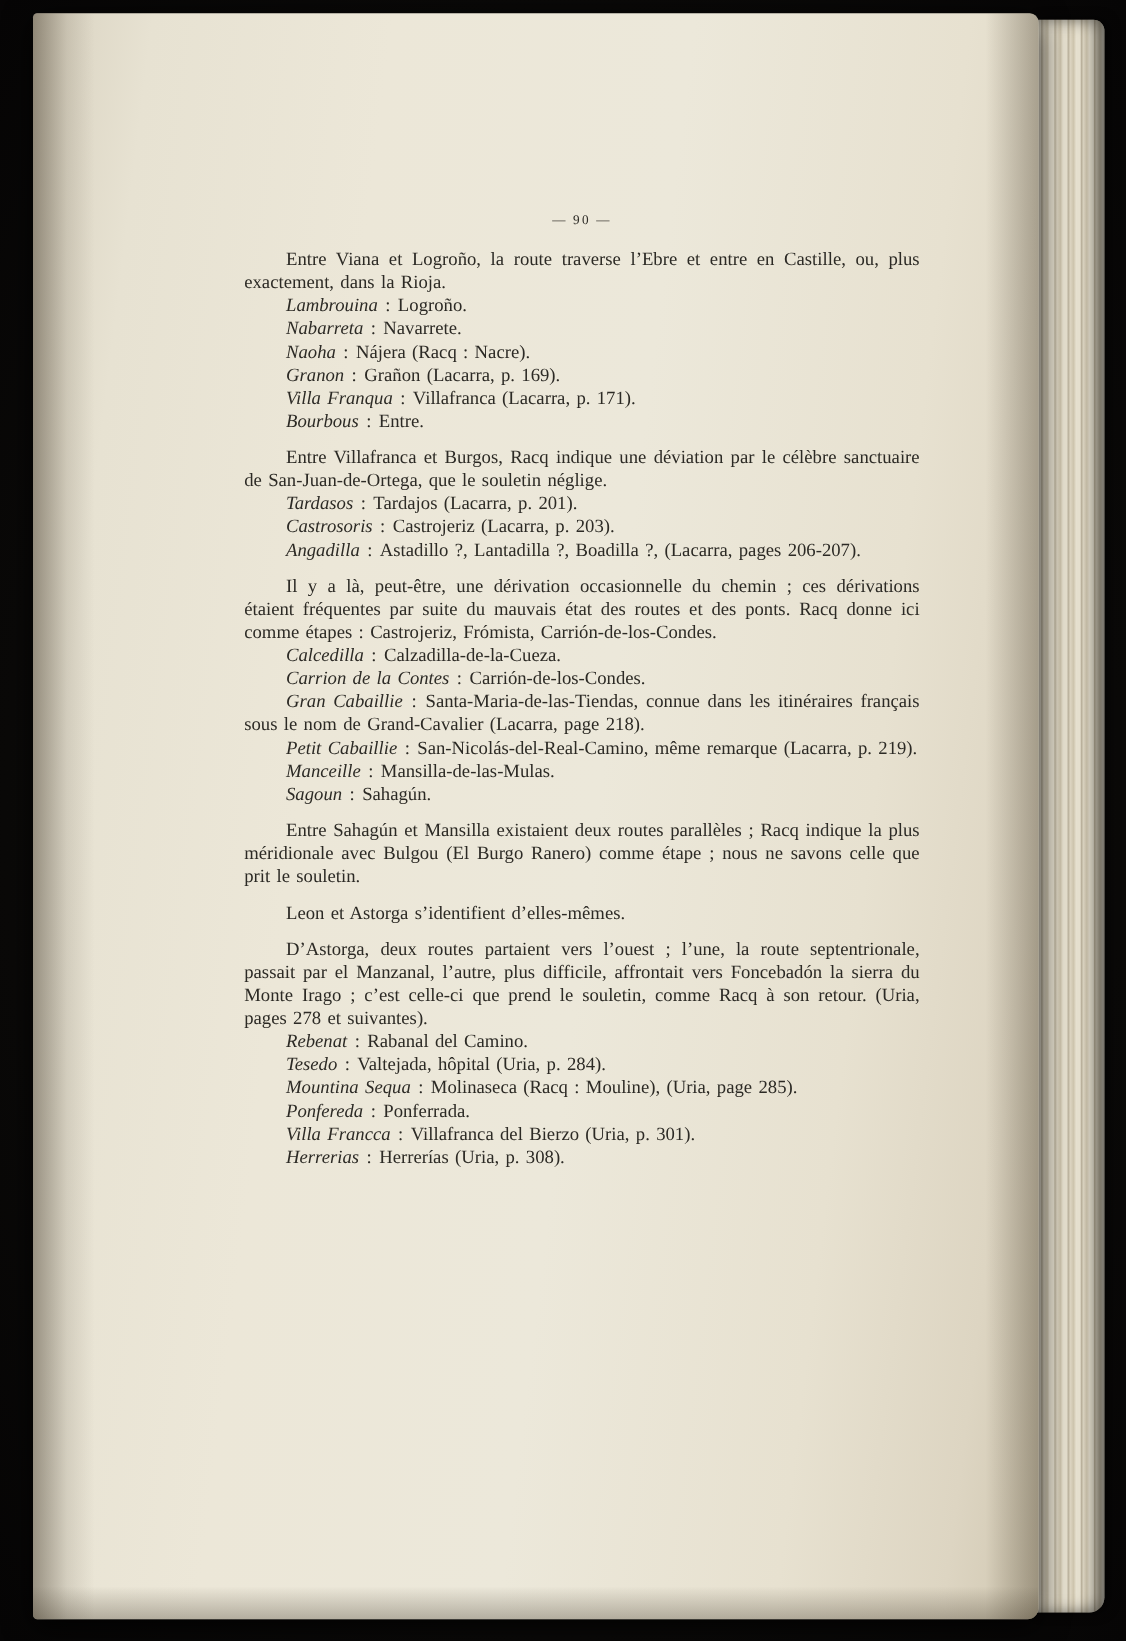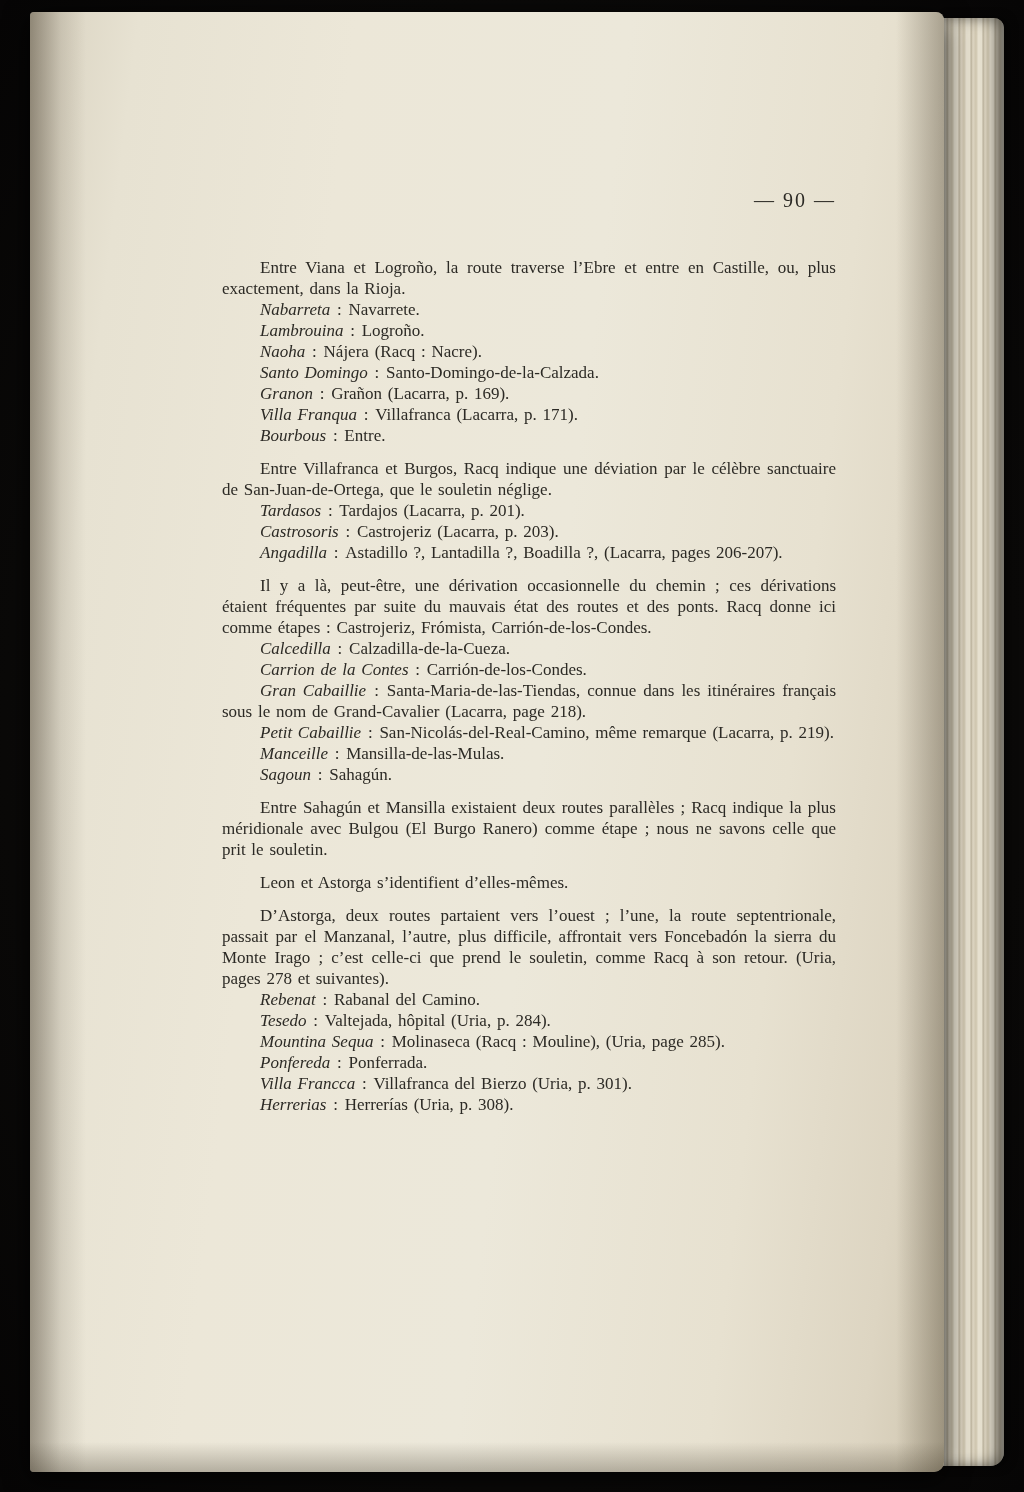--- a/index.html
+++ b/index.html
@@ -85,24 +85,24 @@
     top: 178px;
     width: 614px;
     color: #2c2a25;
     font-size: 17px;
     line-height: 21px;
     text-align: justify;
   }
 
   .page-number {
     display: block;
-    text-align: right;
-    margin-bottom: 46px;
+    text-align: center;
+    margin-bottom: 14px;
     letter-spacing: 2px;
-    font-size: 20px;
+    font-size: 12px;
   }
 
   .text-block p {
     text-indent: 38px;
     word-spacing: 1.5px;
   }
 
   .text-block p.para { margin-top: 12px; }
   .text-block p.para:first-of-type { margin-top: 0; }
   .text-block p.entry { margin-top: 0; }
@@ -118,24 +118,23 @@
 
   <div class="page">
     <div class="gutter-shadow"></div>
     <div class="fore-edge-shadow"></div>
     <div class="bottom-shadow"></div>
 
     <div class="text-block">
       <span class="page-number">— 90 —</span>
 
     <p class="para">Entre Viana et Logroño, la route traverse l’Ebre et entre en Castille, ou, plus exactement, dans la Rioja.</p>
+        <p class="entry"><i>Lambrouina</i><span class="sep"> : </span><span>Logroño.</span></p>
         <p class="entry"><i>Nabarreta</i><span class="sep"> : </span><span>Navarrete.</span></p>
-        <p class="entry"><i>Lambrouina</i><span class="sep"> : </span><span>Logroño.</span></p>
         <p class="entry"><i>Naoha</i><span class="sep"> : </span><span>Nájera (Racq : Nacre).</span></p>
-        <p class="entry"><i>Santo Domingo</i><span class="sep"> : </span><span>Santo-Domingo-de-la-Calzada.</span></p>
         <p class="entry"><i>Granon</i><span class="sep"> : </span><span>Grañon (Lacarra, p. 169).</span></p>
         <p class="entry"><i>Villa Franqua</i><span class="sep"> : </span><span>Villafranca (Lacarra, p. 171).</span></p>
         <p class="entry"><i>Bourbous</i><span class="sep"> : </span><span>Entre.</span></p>
         <p class="para">Entre Villafranca et Burgos, Racq indique une déviation par le célèbre sanctuaire de San-Juan-de-Ortega, que le souletin néglige.</p>
         <p class="entry"><i>Tardasos</i><span class="sep"> : </span><span>Tardajos (Lacarra, p. 201).</span></p>
         <p class="entry"><i>Castrosoris</i><span class="sep"> : </span><span>Castrojeriz (Lacarra, p. 203).</span></p>
         <p class="entry"><i>Angadilla</i><span class="sep"> : </span><span>Astadillo ?, Lantadilla ?, Boadilla ?, (Lacarra, pages 206-207).</span></p>
         <p class="para">Il y a là, peut-être, une dérivation occasionnelle du chemin ; ces dérivations étaient fréquentes par suite du mauvais état des routes et des ponts. Racq donne ici comme étapes : Castrojeriz, Frómista, Carrión-de-los-Condes.</p>
         <p class="entry"><i>Calcedilla</i><span class="sep"> : </span><span>Calzadilla-de-la-Cueza.</span></p>
         <p class="entry"><i>Carrion de la Contes</i><span class="sep"> : </span><span>Carrión-de-los-Condes.</span></p>

